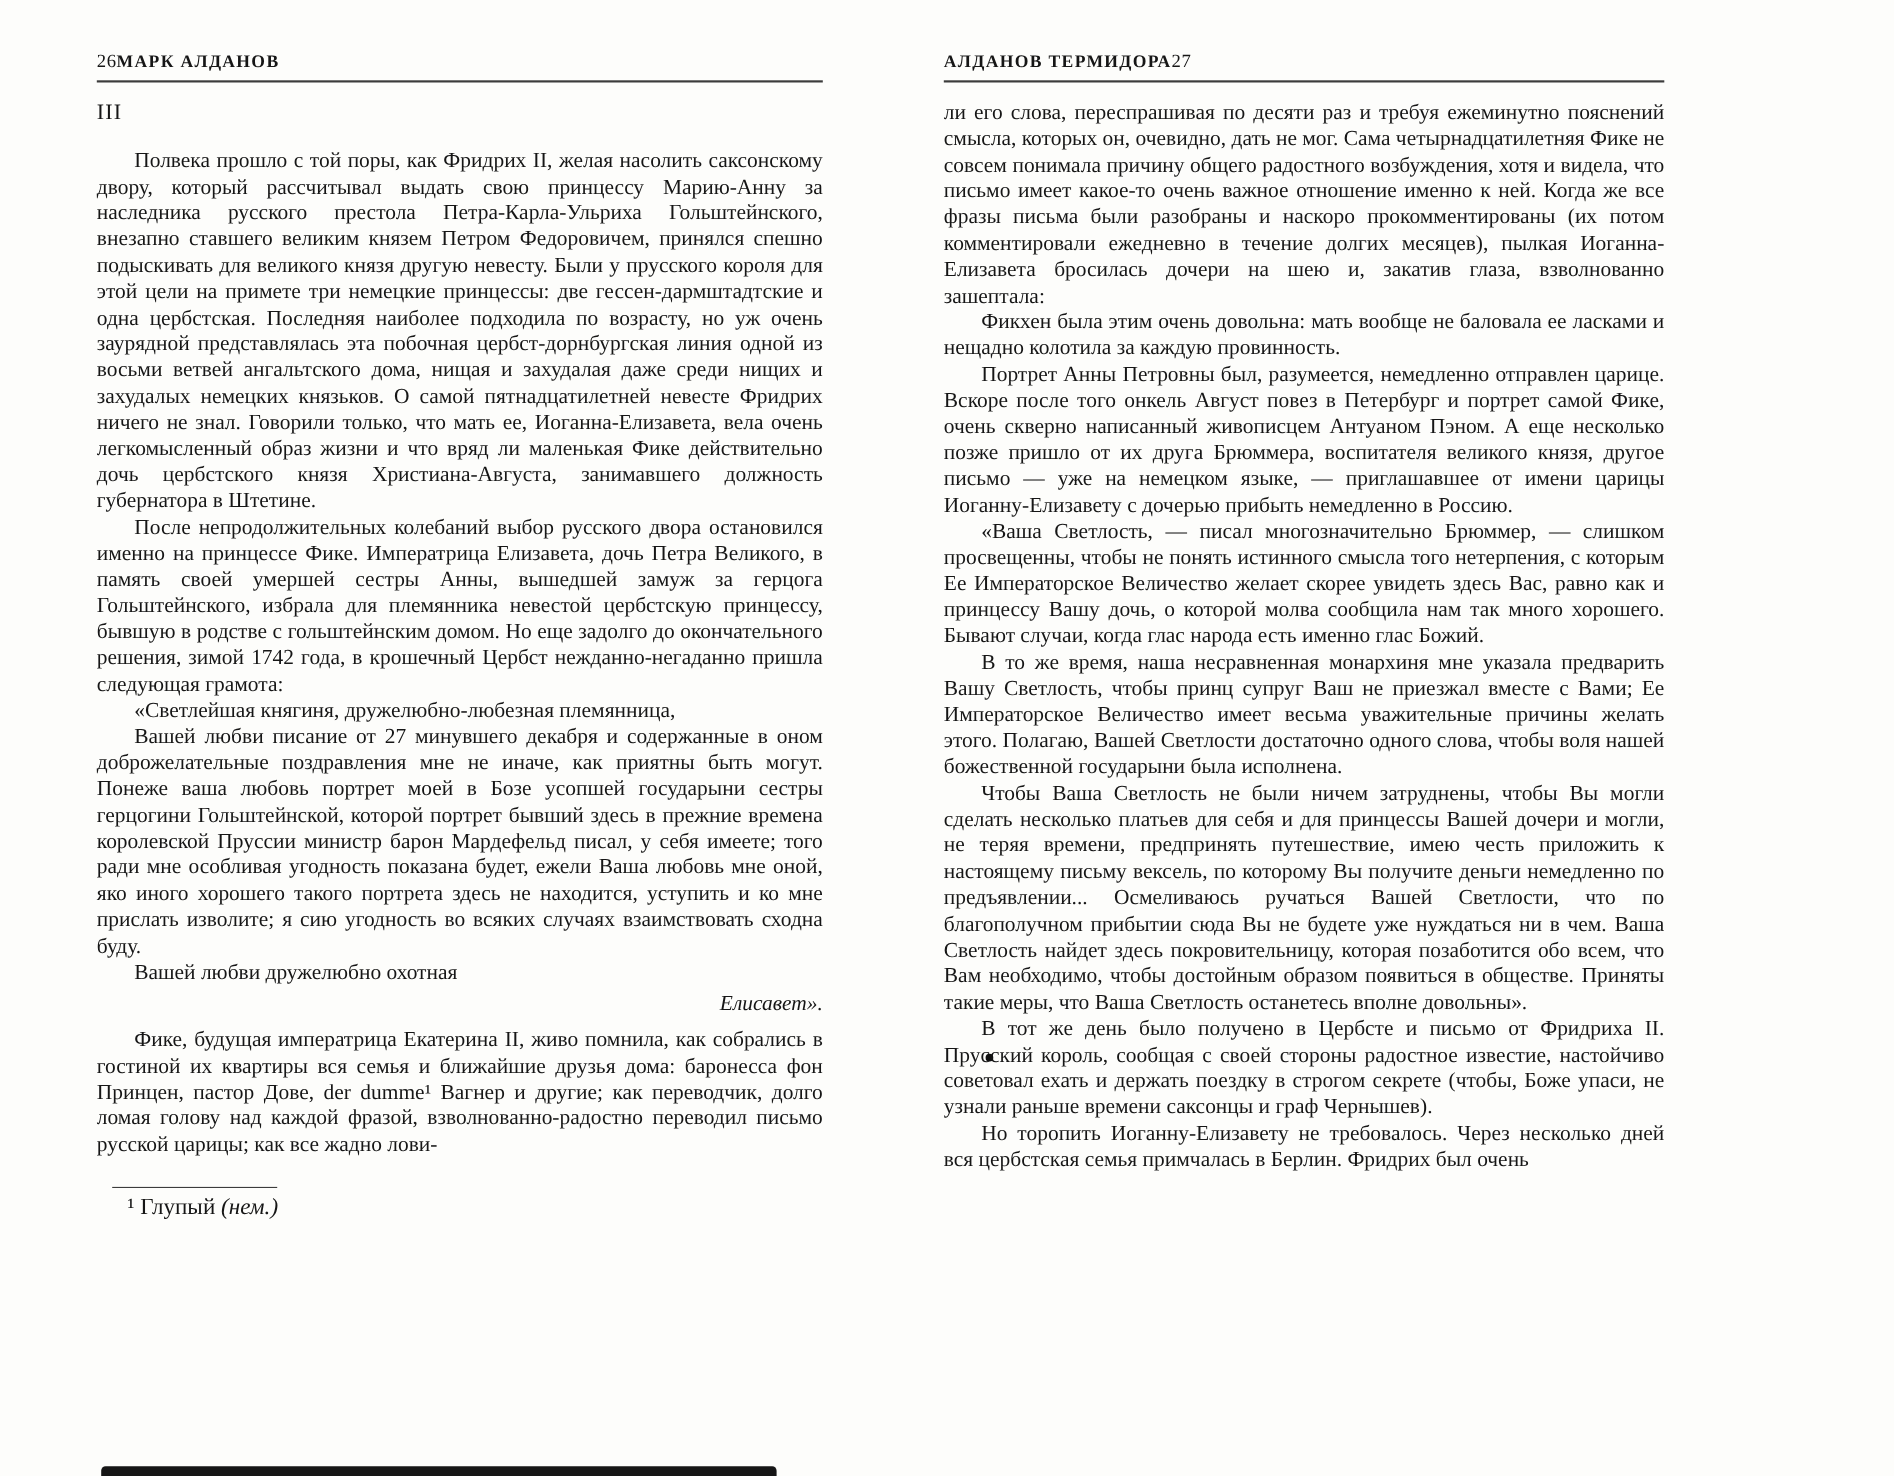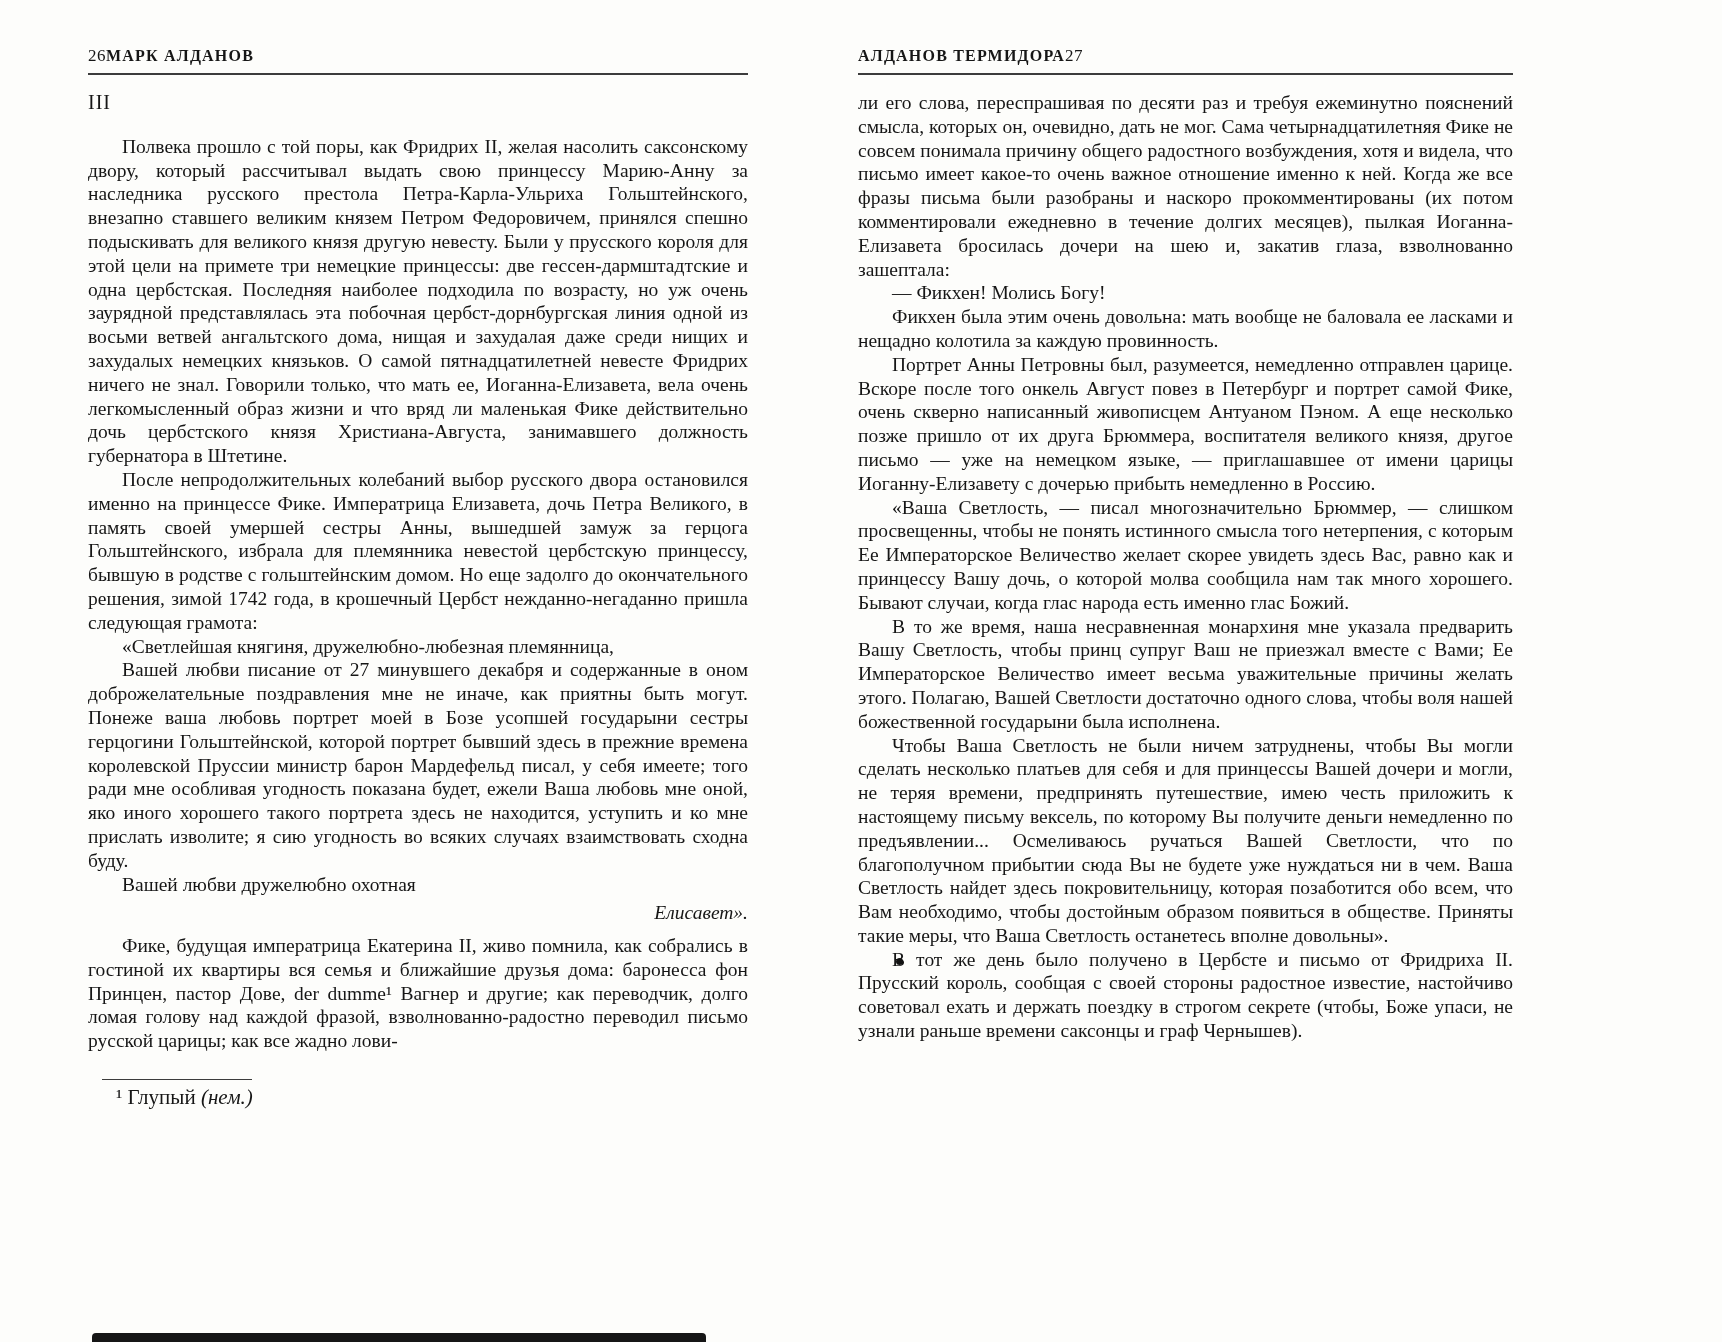--- a/index.html
+++ b/index.html
@@ -100,25 +100,25 @@
   </div>
 
   <div class="page page-right">
     <div class="page-header">
       <span class="running-title">АЛДАНОВ ТЕРМИДОРА</span>
       <span class="page-num">27</span>
     </div>
 
     <div class="page-body">
       <p class="para noind">ли его слова, переспрашивая по десяти раз и требуя ежеминутно пояснений смысла, которых он, очевидно, дать не мог. Сама четырнадцатилетняя Фике не совсем понимала причину общего радостного возбуждения, хотя и видела, что письмо имеет какое-то очень важное отношение именно к ней. Когда же все фразы письма были разобраны и наскоро прокомментированы (их потом комментировали ежедневно в течение долгих месяцев), пылкая Иоганна-Елизавета бросилась дочери на шею и, закатив глаза, взволнованно зашептала:</p>
-      <p class="para ind">— Фикхен! Молись Богу!</p>
       <p class="para ind">Фикхен была этим очень довольна: мать вообще не баловала ее ласками и нещадно колотила за каждую провинность.</p>
       <p class="para ind">Портрет Анны Петровны был, разумеется, немедленно отправлен царице. Вскоре после того онкель Август повез в Петербург и портрет самой Фике, очень скверно написанный живописцем Антуаном Пэном. А еще несколько позже пришло от их друга Брюммера, воспитателя великого князя, другое письмо — уже на немецком языке, — приглашавшее от имени царицы Иоганну-Елизавету с дочерью прибыть немедленно в Россию.</p>
       <p class="para ind">«Ваша Светлость, — писал многозначительно Брюммер, — слишком просвещенны, чтобы не понять истинного смысла того нетерпения, с которым Ее Императорское Величество желает скорее увидеть здесь Вас, равно как и принцессу Вашу дочь, о которой молва сообщила нам так много хорошего. Бывают случаи, когда глас народа есть именно глас Божий.</p>
       <p class="para ind">В то же время, наша несравненная монархиня мне указала предварить Вашу Светлость, чтобы принц супруг Ваш не приезжал вместе с Вами; Ее Императорское Величество имеет весьма уважительные причины желать этого. Полагаю, Вашей Светлости достаточно одного слова, чтобы воля нашей божественной государыни была исполнена.</p>
       <p class="para ind">Чтобы Ваша Светлость не были ничем затруднены, чтобы Вы могли сделать несколько платьев для себя и для принцессы Вашей дочери и могли, не теряя времени, предпринять путешествие, имею честь приложить к настоящему письму вексель, по которому Вы получите деньги немедленно по предъявлении... Осмеливаюсь ручаться Вашей Светлости, что по благополучном прибытии сюда Вы не будете уже нуждаться ни в чем. Ваша Светлость найдет здесь покровительницу, которая позаботится обо всем, что Вам необходимо, чтобы достойным образом появиться в обществе. Приняты такие меры, что Ваша Светлость останетесь вполне довольны».</p>
       <p class="para ind">В тот же день было получено в Цербсте и письмо от Фридриха II. Прусский король, сообщая с своей стороны радостное известие, настойчиво советовал ехать и держать поездку в строгом секрете (чтобы, Боже упаси, не узнали раньше времени саксонцы и граф Чернышев).</p>
+      <p class="para ind">Но торопить Иоганну-Елизавету не требовалось. Через несколько дней вся цербстская семья примчалась в Берлин. Фридрих был очень</p>
     </div>
   </div>
 
   <div class="scan-edge"></div>
   <div class="scan-speck"></div>
 </div>
 
 </body></html>

